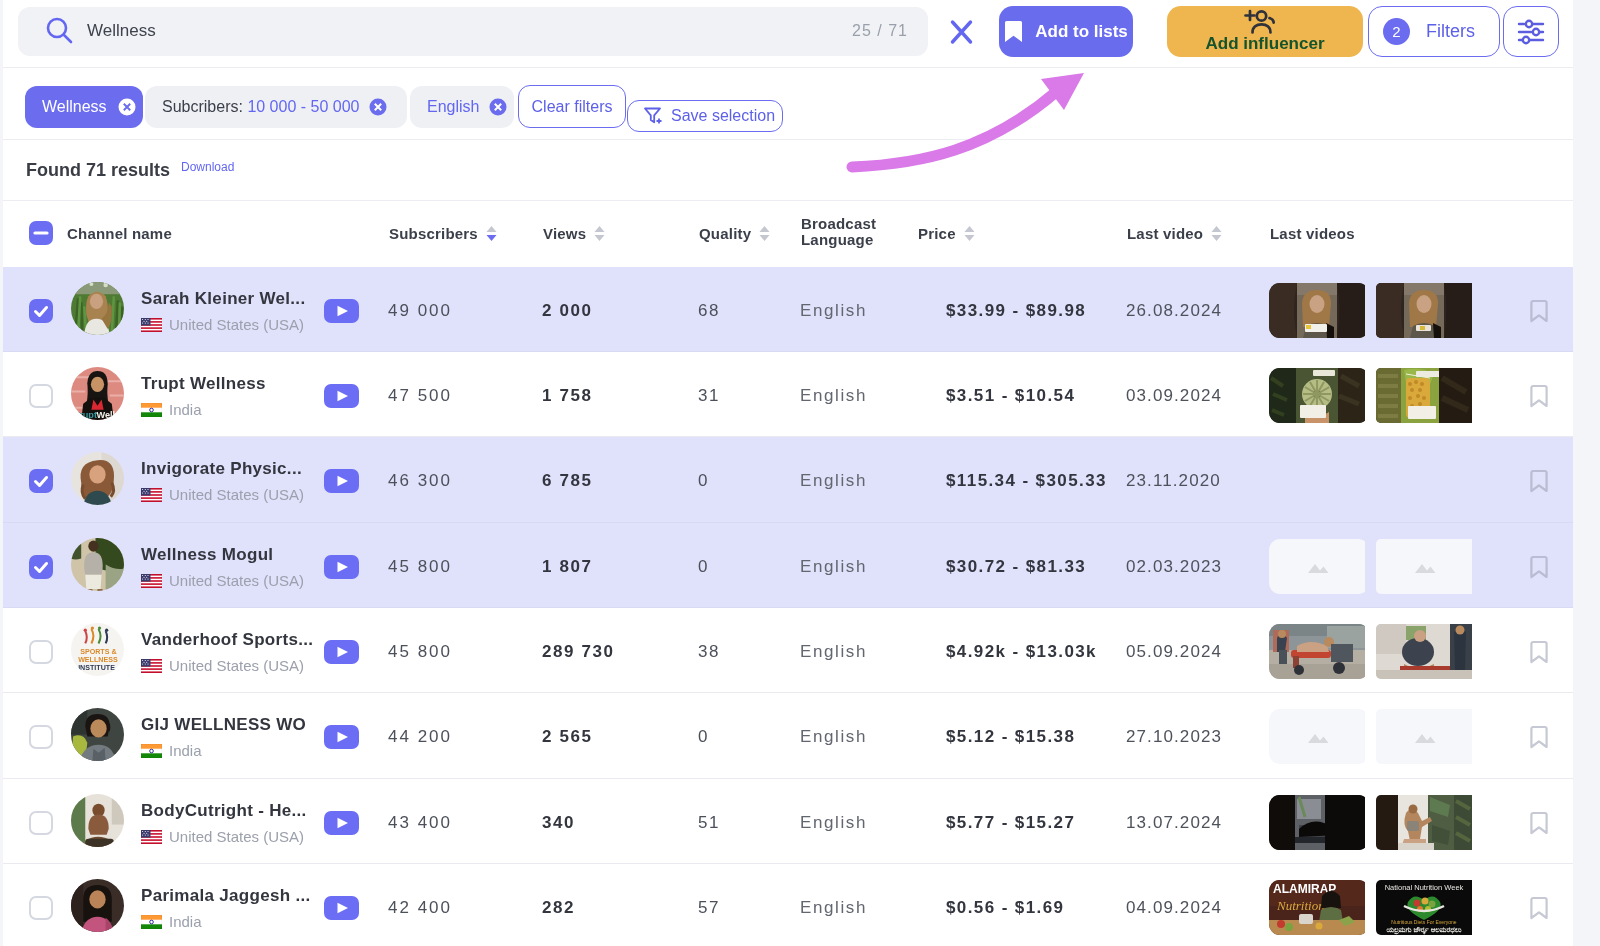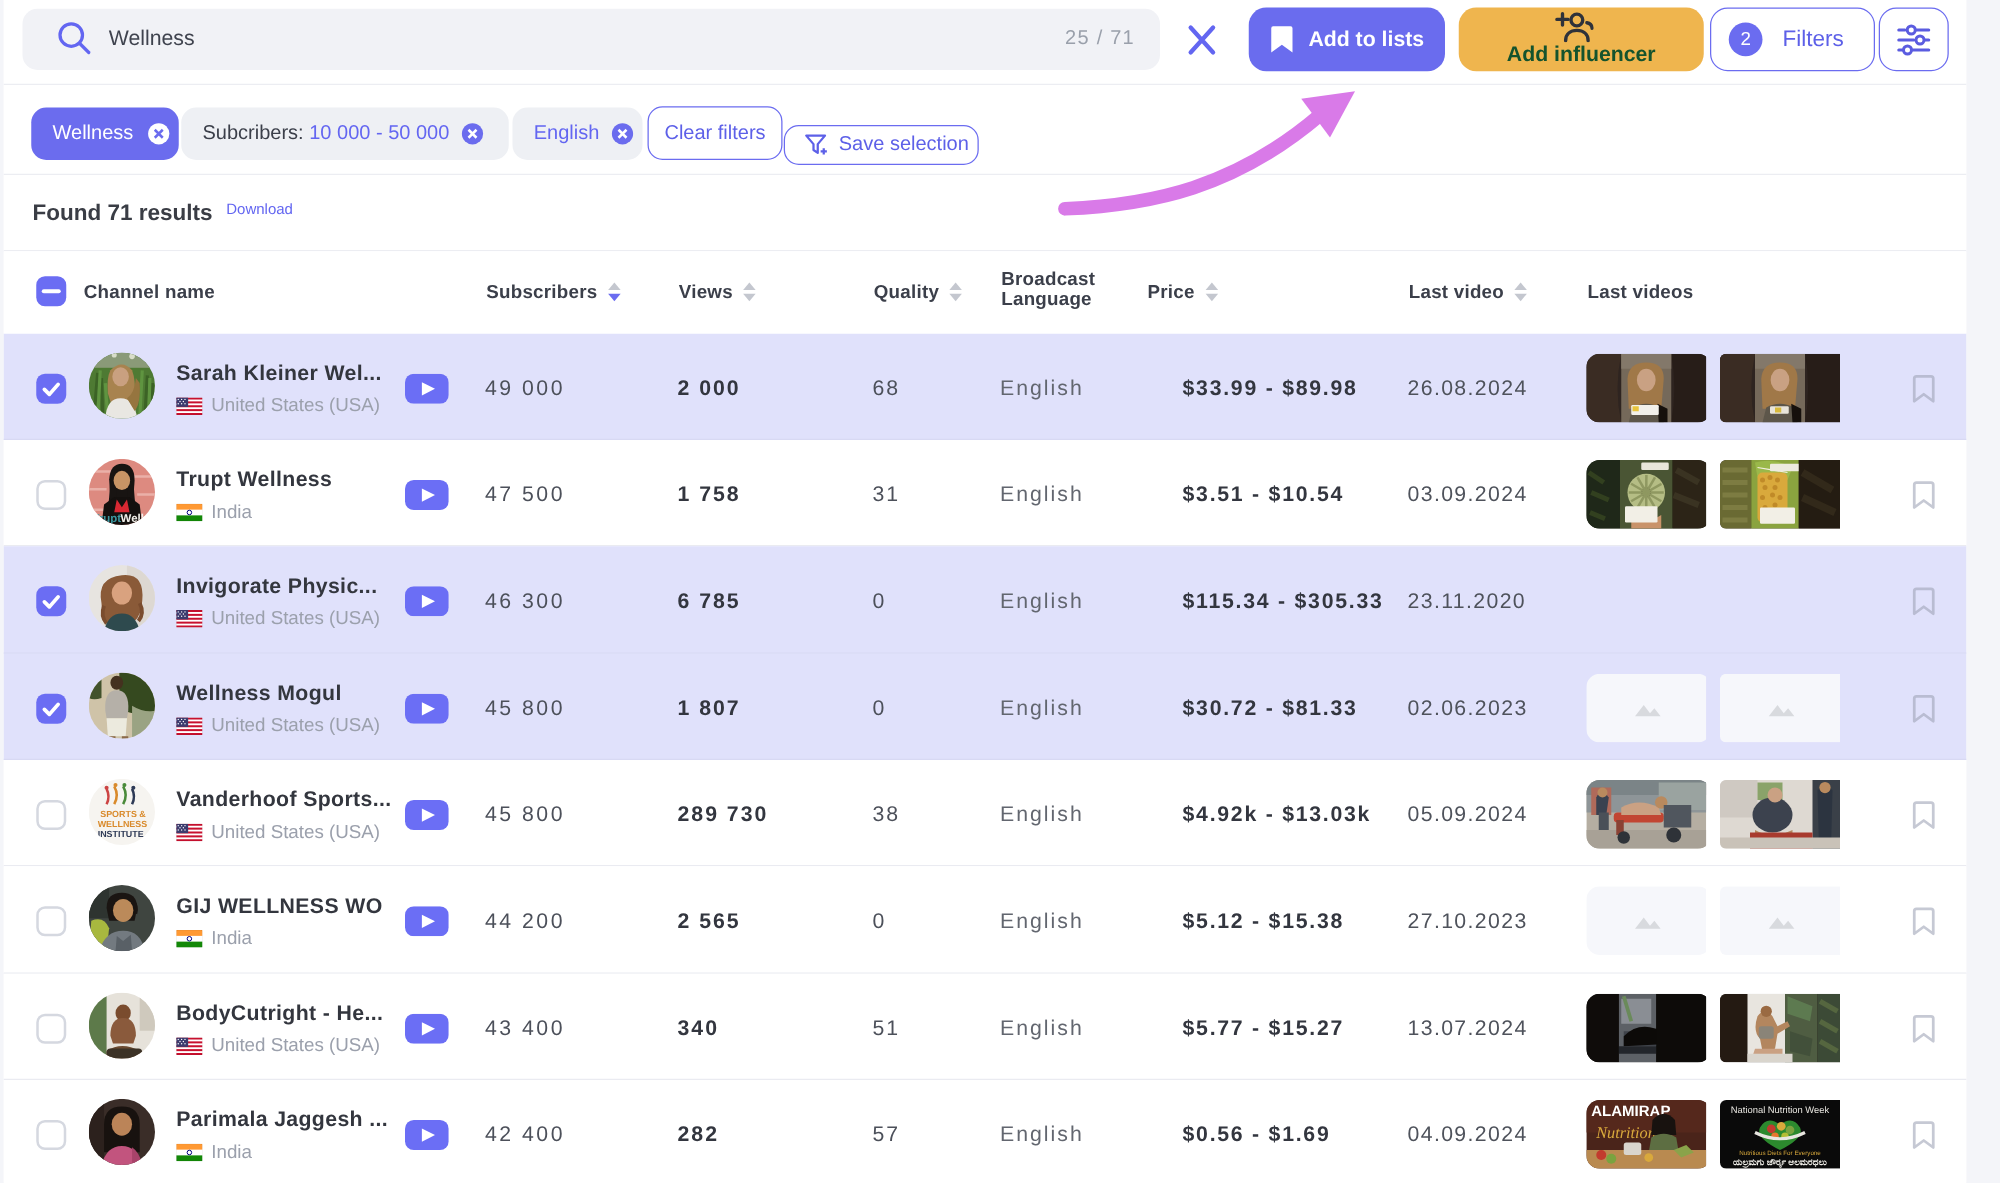--- a/index.html
+++ b/index.html
@@ -51,21 +51,21 @@
   <div class="search"></div>
   <svg class="abs" style="left:41px;top:15px;" width="32" height="32" viewBox="0 0 32 32" fill="none">
       <circle cx="13" cy="13" r="9" stroke="#6366f1" stroke-width="2.6"></circle>
       <path d="M20 20 L27 27" stroke="#6366f1" stroke-width="2.6" stroke-linecap="round"></path>
     </svg>
   <div class="searchtxt">Wellness</div>
   <div class="counter" style="right:665px;">25 / 71</div>
   <svg class="abs" style="left:946px;top:18px;" width="25" height="28" viewBox="0 0 25 28">
       <path d="M3.5 4 L21.5 24 M21.5 4 L3.5 24" stroke="#6366f1" stroke-width="3.4" stroke-linecap="round"></path>
     </svg>
-  <div class="btn btn-purple" style="left:996px; width:157px;">
+  <div class="btn btn-purple" style="left:996px; width:134px;">
     <svg width="19" height="23" viewBox="0 0 19 23" style="margin-right:12px;">
         <path d="M2.5 1 h14 a1.5 1.5 0 0 1 1.5 1.5 V22 l-8.5 -6.2 L1 22 V2.5 A1.5 1.5 0 0 1 2.5 1 z" fill="#fff"></path>
       </svg>
     <span>Add to lists</span>
   </div>
   <div class="btn btn-yellow" style="left:1164px; width:196px;">
     <svg width="31" height="25" viewBox="0 0 31 25" fill="none" stroke="#2f323a" stroke-width="2.7" stroke-linecap="round" style="margin-right:11px;">
       <path d="M1.5 6.5 h9 M6 2 v9"></path>
       <circle cx="17.5" cy="7" r="4.7"></circle>
       <path d="M8.5 23.5 c0-5.5 4-8.2 9-8.2 s9 2.7 9 8.2"></path>
@@ -425,21 +425,21 @@
   <div class="country">United States (USA)</div>
   <div class="play"><svg width="35" height="24" viewBox="0 0 35 24">
           <rect width="35" height="24" rx="7" fill="#6b6ef5"></rect>
           <path d="M13.5 6.7 L24 12 L13.5 17.3 z" fill="#fff"></path>
         </svg></div>
   <div class="subs">45 800</div>
   <div class="views">1 807</div>
   <div class="qual">0</div>
   <div class="lang">English</div>
   <div class="price">$30.72 - $81.33</div>
-  <div class="date">02.06.2023</div>
+  <div class="date">02.03.2023</div>
   <div class="th1"><svg width="96" height="55" viewBox="0 0 96 55">
           <rect width="96" height="55" fill="#f6f7fb"></rect>
           <path d="M39 34 l7 -9 l5 6.5 l3.5 -4 l5 6.5 z" fill="#d8dade"></path>
         </svg></div>
       <div class="th2"><svg width="96" height="55" viewBox="0 0 96 55">
           <rect width="96" height="55" fill="#f6f7fb"></rect>
           <path d="M39 34 l7 -9 l5 6.5 l3.5 -4 l5 6.5 z" fill="#d8dade"></path>
         </svg></div>
   <div class="bm"><svg width="20" height="24" viewBox="0 0 20 24" fill="none">
           <path d="M4.2 2 h11.6 a1.8 1.8 0 0 1 1.8 1.8 V22 l-7.6 -5.6 L2.4 22 V3.8 A1.8 1.8 0 0 1 4.2 2 z" stroke="#b9bcd2" stroke-width="2.2" stroke-linejoin="round"></path>

